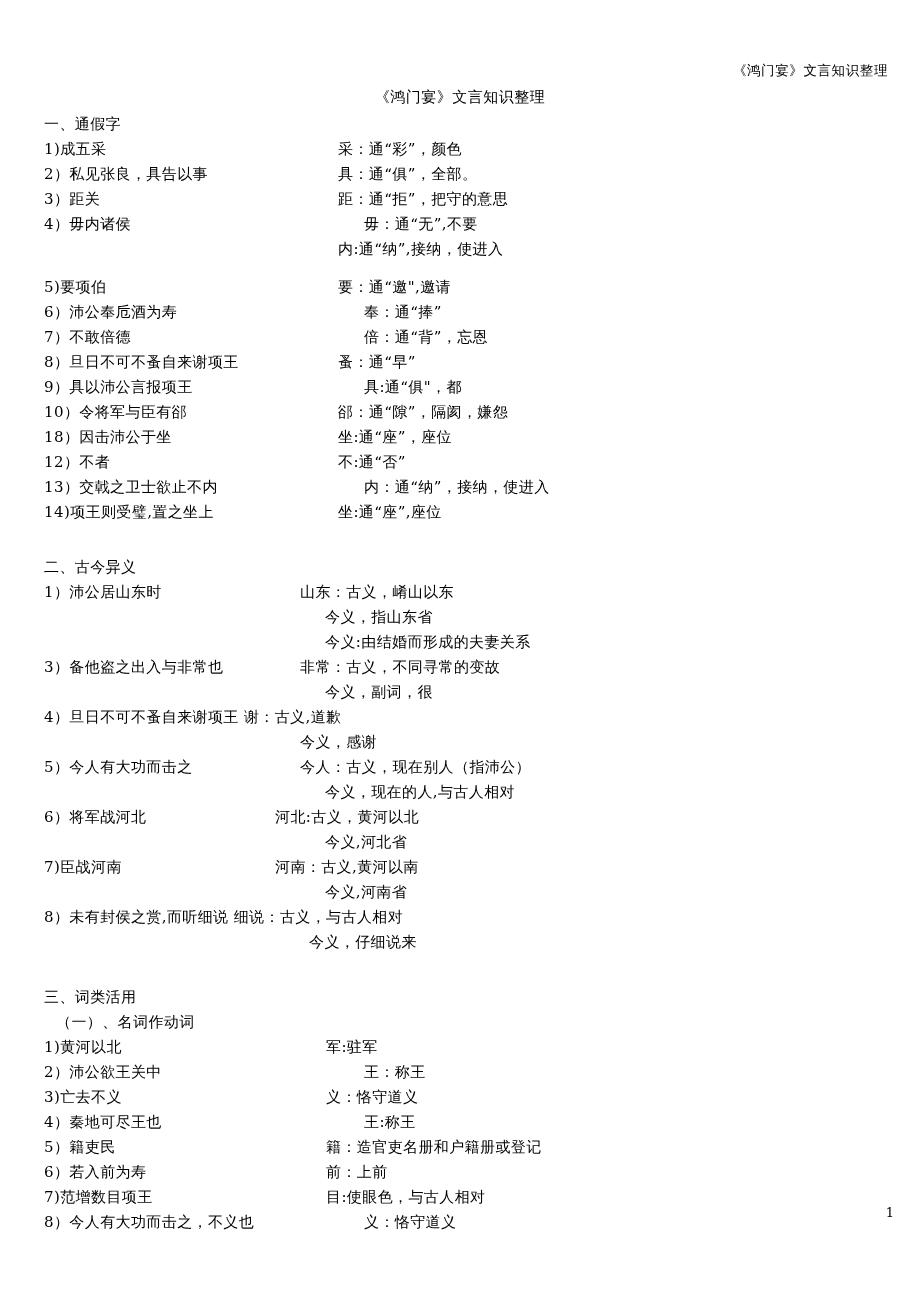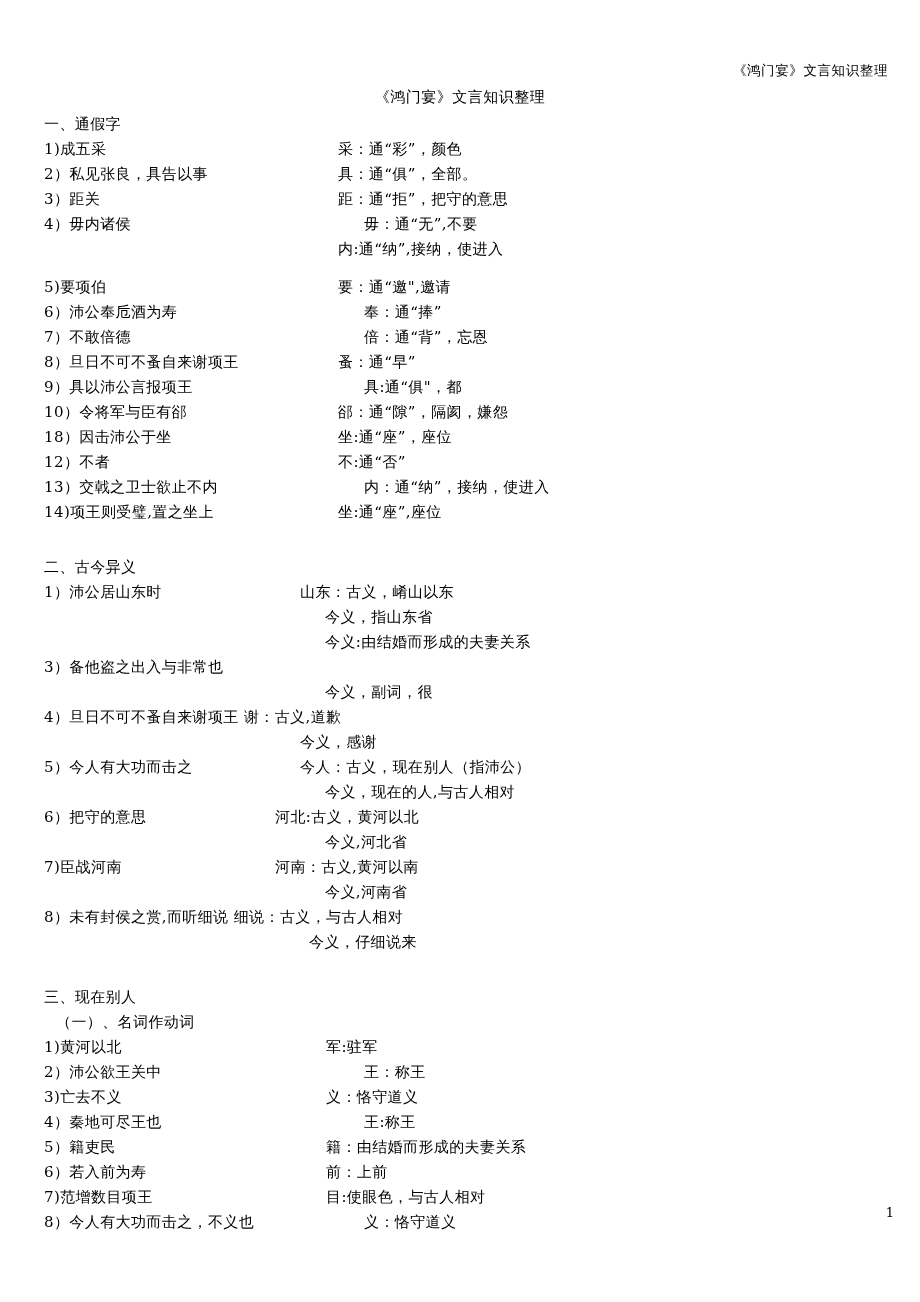--- a/index.html
+++ b/index.html
@@ -180,39 +180,40 @@
       <span class="rhs" style="left:256px">山东：古义，崤山以东</span>
     </div>
     <div class="cont">
       <span class="rhs" style="left:281px">今义，指山东省</span>
     </div>
     <div class="cont">
       <span class="rhs" style="left:281px">今义:由结婚而形成的夫妻关系</span>
     </div>
     <div class="row">
       <span class="lhs">3）</span><span class="lhs">备他盗之出入与非常也</span>
+      <span class="rhs" style="left:256px">非常：古义，不同寻常的变故</span>
     </div>
     <div class="cont">
       <span class="rhs" style="left:281px">今义，副词，很</span>
     </div>
     <div class="row inline-rhs">
       <span class="lhs">4）</span><span class="lhs">旦日不可不蚤自来谢项王</span><span>&nbsp;</span><span class="rhs">谢：古义,道歉</span>
     </div>
     <div class="cont">
       <span class="rhs" style="left:256px">今义，感谢</span>
     </div>
     <div class="row">
       <span class="lhs">5）</span><span class="lhs">今人有大功而击之</span>
       <span class="rhs" style="left:256px">今人：古义，现在别人（指沛公）</span>
     </div>
     <div class="cont">
       <span class="rhs" style="left:281px">今义，现在的人,与古人相对</span>
     </div>
     <div class="row">
-      <span class="lhs">6）</span><span class="lhs">把守的意思</span>
+      <span class="lhs">6）</span><span class="lhs">将军战河北</span>
       <span class="rhs" style="left:231px">河北:古义，黄河以北</span>
     </div>
     <div class="cont">
       <span class="rhs" style="left:281px">今义,河北省</span>
     </div>
     <div class="row">
       <span class="lhs">7)</span><span class="lhs">臣战河南</span>
       <span class="rhs" style="left:231px">河南：古义,黄河以南</span>
     </div>
     <div class="cont">
@@ -220,42 +221,42 @@
     </div>
     <div class="row inline-rhs">
       <span class="lhs">8）</span><span class="lhs">未有封侯之赏,而听细说</span><span>&nbsp;</span><span class="rhs">细说：古义，与古人相对</span>
     </div>
     <div class="cont">
       <span class="rhs" style="left:265px">今义，仔细说来</span>
     </div>
 
     <div class="gap-lg"></div>
 
-    <div class="section-head">三、现在别人</div>
+    <div class="section-head">三、词类活用</div>
     <div class="sub-head">（一）、名词作动词</div>
 
     <div class="row">
       <span class="lhs">1)</span><span class="lhs">黄河以北</span>
       <span class="rhs" style="left:282px">军:驻军</span>
     </div>
     <div class="row">
       <span class="lhs">2）</span><span class="lhs">沛公欲王关中</span>
       <span class="rhs" style="left:320px">王：称王</span>
     </div>
     <div class="row">
       <span class="lhs">3)</span><span class="lhs">亡去不义</span>
       <span class="rhs" style="left:282px">义：恪守道义</span>
     </div>
     <div class="row">
       <span class="lhs">4）</span><span class="lhs">秦地可尽王也</span>
       <span class="rhs" style="left:320px">王:称王</span>
     </div>
     <div class="row">
       <span class="lhs">5）</span><span class="lhs">籍吏民</span>
-      <span class="rhs" style="left:282px">籍：由结婚而形成的夫妻关系</span>
+      <span class="rhs" style="left:282px">籍：造官吏名册和户籍册或登记</span>
     </div>
     <div class="row">
       <span class="lhs">6）</span><span class="lhs">若入前为寿</span>
       <span class="rhs" style="left:282px">前：上前</span>
     </div>
     <div class="row">
       <span class="lhs">7)</span><span class="lhs">范增数目项王</span>
       <span class="rhs" style="left:282px">目:使眼色，与古人相对</span>
     </div>
     <div class="row">

